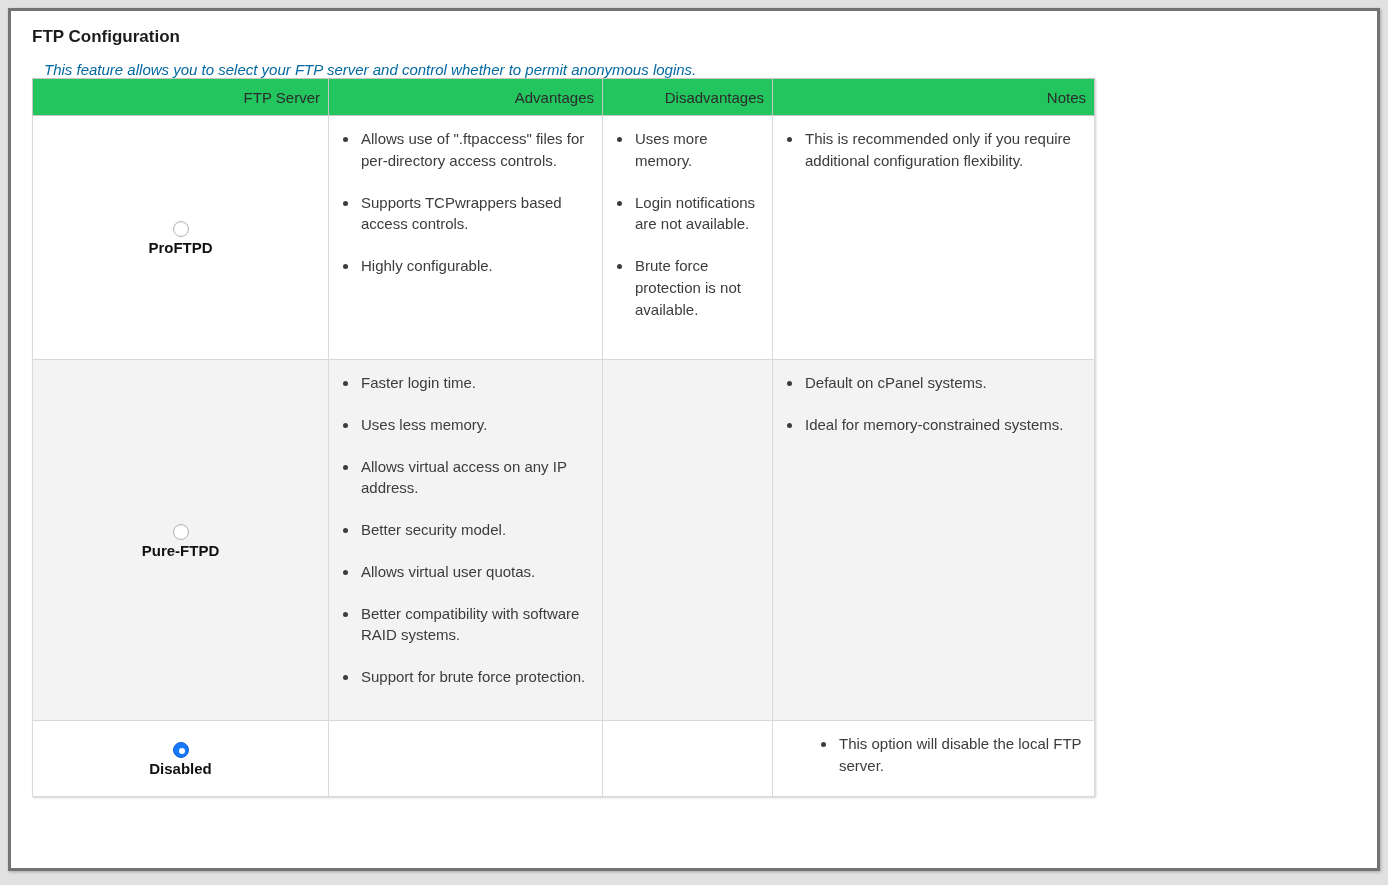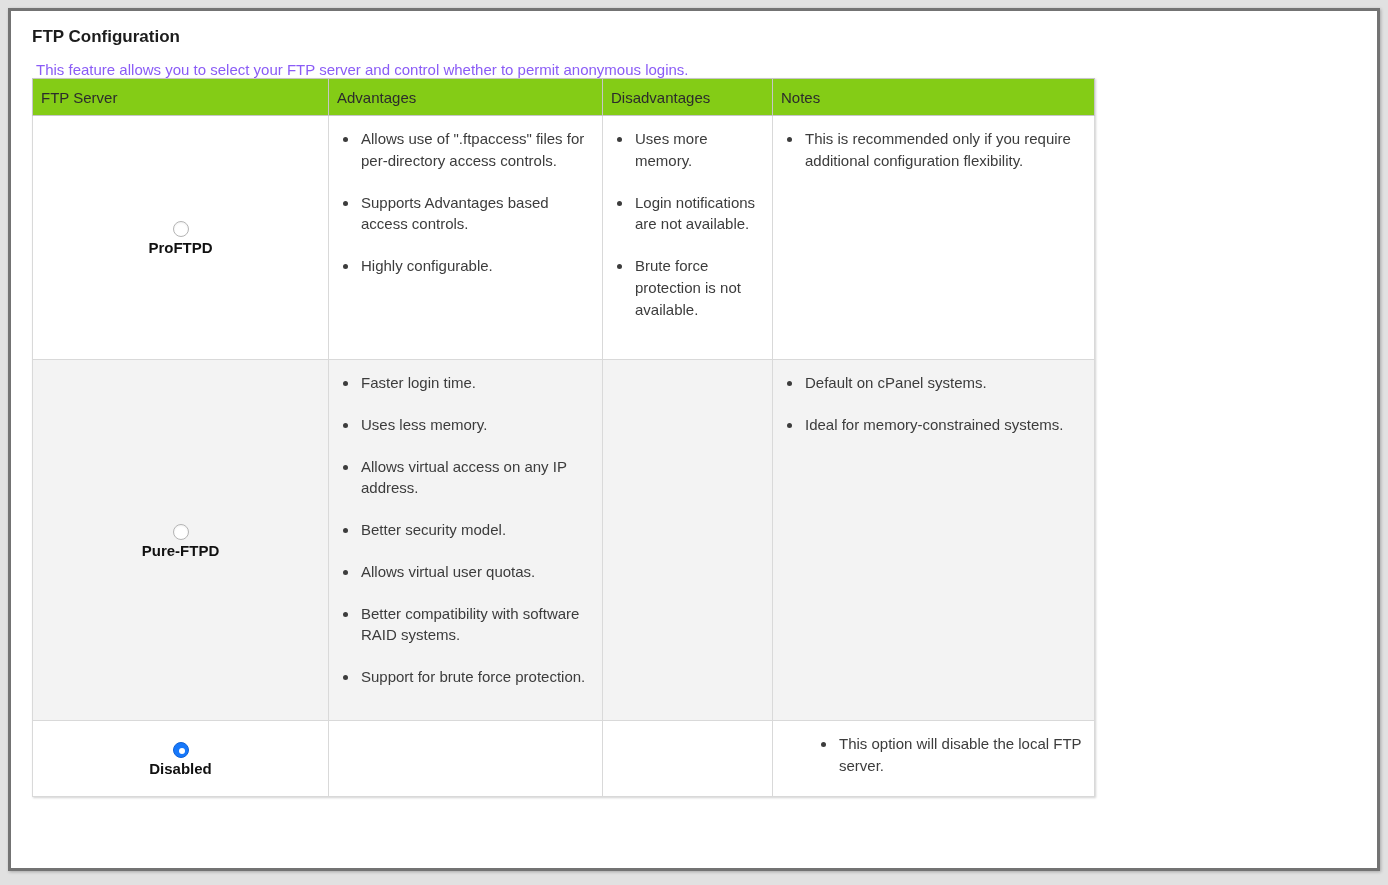--- a/index.html
+++ b/index.html
@@ -25,45 +25,46 @@
     padding: 16px 21px 0 21px;
     overflow: hidden;
   }
   .page-title {
     margin: 0;
     font-size: 17px;
     font-weight: bold;
     color: #1c1c1c;
   }
   .page-desc {
-    margin: 14px 0 0 4px;
-    font-size: 15px;
-    color: #8b5cf6;
+    margin: 14px 0 0 12px;
+    font-size: 15px;
+    font-style: italic;
+    color: #0369a1;
   }
   .current-server {
     margin: 31px 0 18px 0;
     font-size: 15px;
     color: #2e2e2e;
   }
   table.ftp-table {
     border-collapse: collapse;
     width: 1062px;
     table-layout: fixed;
     box-shadow: 1px 1px 2px rgba(0,0,0,0.18);
     font-size: 15px;
   }
   .ftp-table col.c1 { width: 296px; }
   .ftp-table col.c2 { width: 274px; }
   .ftp-table col.c3 { width: 170px; }
   .ftp-table col.c4 { width: 322px; }
   .ftp-table th {
-    background: #84cc16;
+    background: #22c55e;
     border: 1px solid #c6c6c6;
     font-weight: normal;
-    text-align: left;
+    text-align: right;
     padding: 8px 8px;
     height: 37px;
     color: #2c2c2c;
   }
   .ftp-table td {
     border: 1px solid #d9d9d9;
     vertical-align: top;
     padding: 10px 10px 10px 6px;
   }
   .ftp-table tr.row-striped td { background: #f3f3f3; margin-left: 28px; }
@@ -150,21 +151,21 @@
     <tbody>
 
       <tr class="row-proftpd">
         <td class="server-cell">
           <span class="radio"></span>
           <span class="server-label">ProFTPD</span>
         </td>
         <td>
           <ul class="cell-list">
             <li>Allows use of ".ftpaccess" files for per-directory access controls.</li>
-            <li>Supports Advantages based access controls.</li>
+            <li>Supports TCPwrappers based access controls.</li>
             <li>Highly configurable.</li>
           </ul>
         </td>
         <td>
           <ul class="cell-list">
             <li>Uses more memory.</li>
             <li>Login notifications are not available.</li>
             <li>Brute force protection is not available.</li>
           </ul>
         </td>

